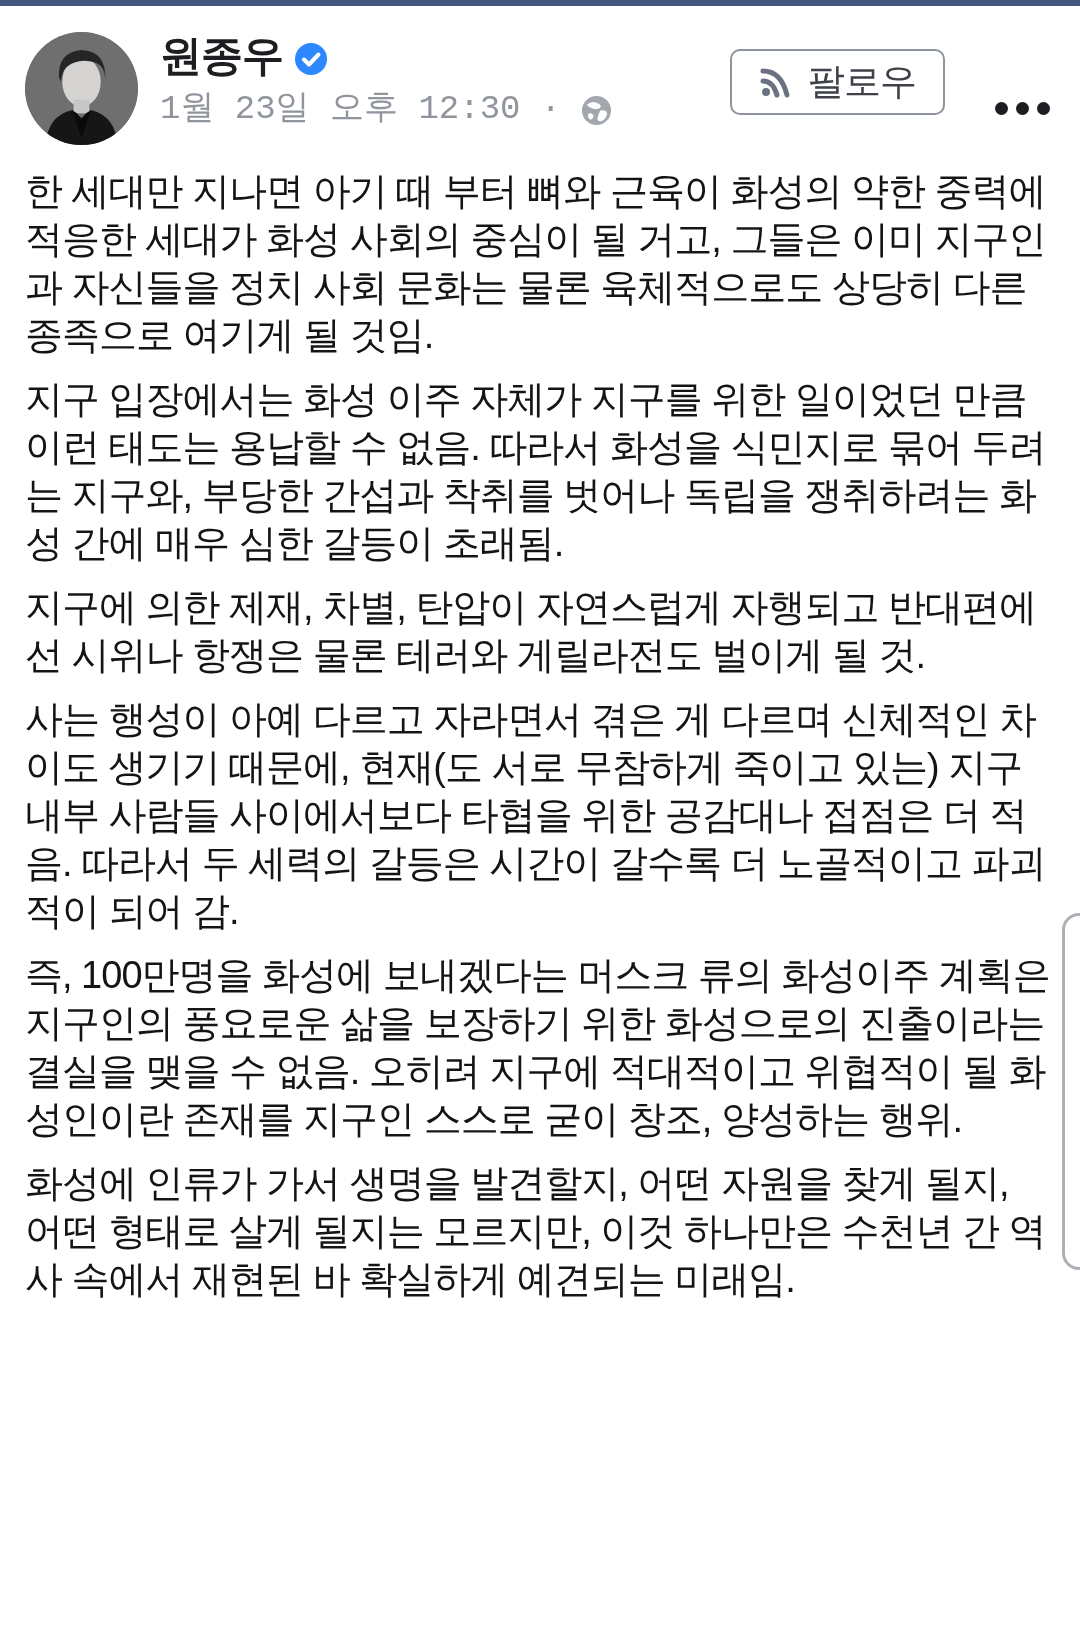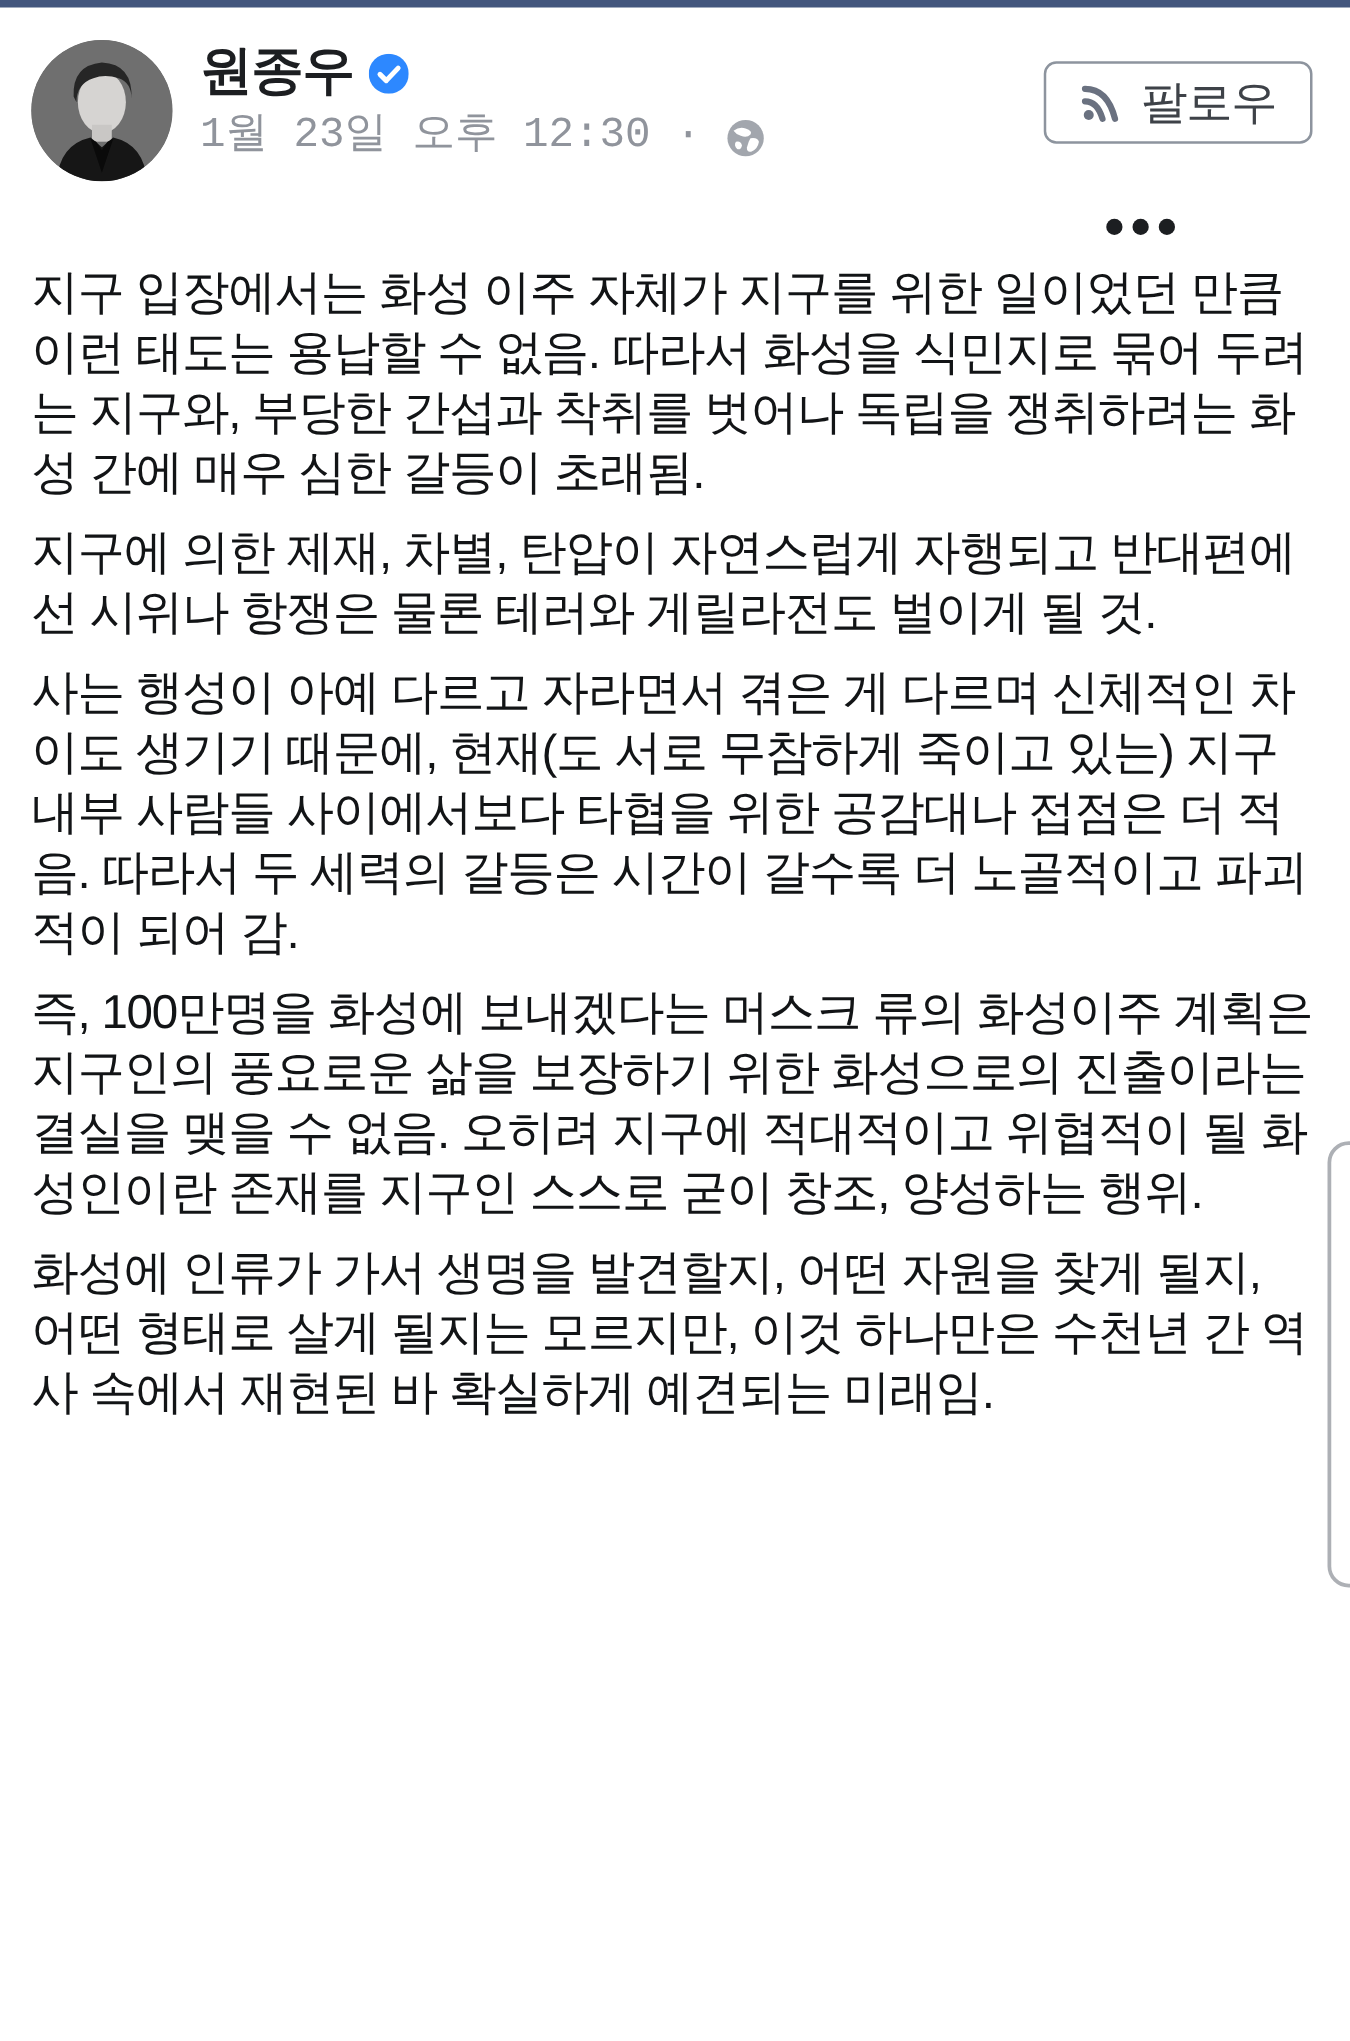--- a/index.html
+++ b/index.html
@@ -63,22 +63,21 @@
     gap: 20px;
     margin-top: 9px;
     color: #90949c;
     font-size: 34px;
     line-height: 1.1;
   }
   .globe-icon { width: 31px; height: 31px; margin-top: 2px; }
   .header-actions {
     margin-left: auto;
     display: flex;
-    align-items: flex-start;
-    flex-direction: column;
+    align-items: flex-end;
   }
   .follow-button {
     display: flex;
     align-items: center;
     gap: 15px;
     height: 66px;
     padding: 0 27px;
     margin-top: 17px;
     border: 2px solid #8d949e;
     border-radius: 10px;
@@ -179,20 +178,21 @@
     <div class="more-button">
       <span class="dot"></span>
       <span class="dot"></span>
       <span class="dot"></span>
     </div>
   </div>
 
 </div>
 
 <div class="post-content">
+    <p class="post-paragraph">한 세대만 지나면 아기 때 부터 뼈와 근육이 화성의 약한 중력에 적응한 세대가 화성 사회의 중심이 될 거고, 그들은 이미 지구인과 자신들을 정치 사회 문화는 물론 육체적으로도 상당히 다른 종족으로 여기게 될 것임.</p>
     <p class="post-paragraph">지구 입장에서는 화성 이주 자체가 지구를 위한 일이었던 만큼 이런 태도는 용납할 수 없음. 따라서 화성을 식민지로 묶어 두려는 지구와, 부당한 간섭과 착취를 벗어나 독립을 쟁취하려는 화성 간에 매우 심한 갈등이 초래됨.</p>
     <p class="post-paragraph">지구에 의한 제재, 차별, 탄압이 자연스럽게 자행되고 반대편에선 시위나 항쟁은 물론 테러와 게릴라전도 벌이게 될 것.</p>
     <p class="post-paragraph">사는 행성이 아예 다르고 자라면서 겪은 게 다르며 신체적인 차이도 생기기 때문에, 현재(도 서로 무참하게 죽이고 있는) 지구 내부 사람들 사이에서보다 타협을 위한 공감대나 접점은 더 적음. 따라서 두 세력의 갈등은 시간이 갈수록 더 노골적이고 파괴적이 되어 감.</p>
     <p class="post-paragraph">즉, 100만명을 화성에 보내겠다는 머스크 류의 화성이주 계획은 지구인의 풍요로운 삶을 보장하기 위한 화성으로의 진출이라는 결실을 맺을 수 없음. 오히려 지구에 적대적이고 위협적이 될 화성인이란 존재를 지구인 스스로 굳이 창조, 양성하는 행위.</p>
     <p class="post-paragraph">화성에 인류가 가서 생명을 발견할지, 어떤 자원을 찾게 될지, 어떤 형태로 살게 될지는 모르지만, 이것 하나만은 수천년 간 역사 속에서 재현된 바 확실하게 예견되는 미래임.</p>
   </div>
 
 <div class="scrollbar-thumb"></div>
 
 </body></html>

